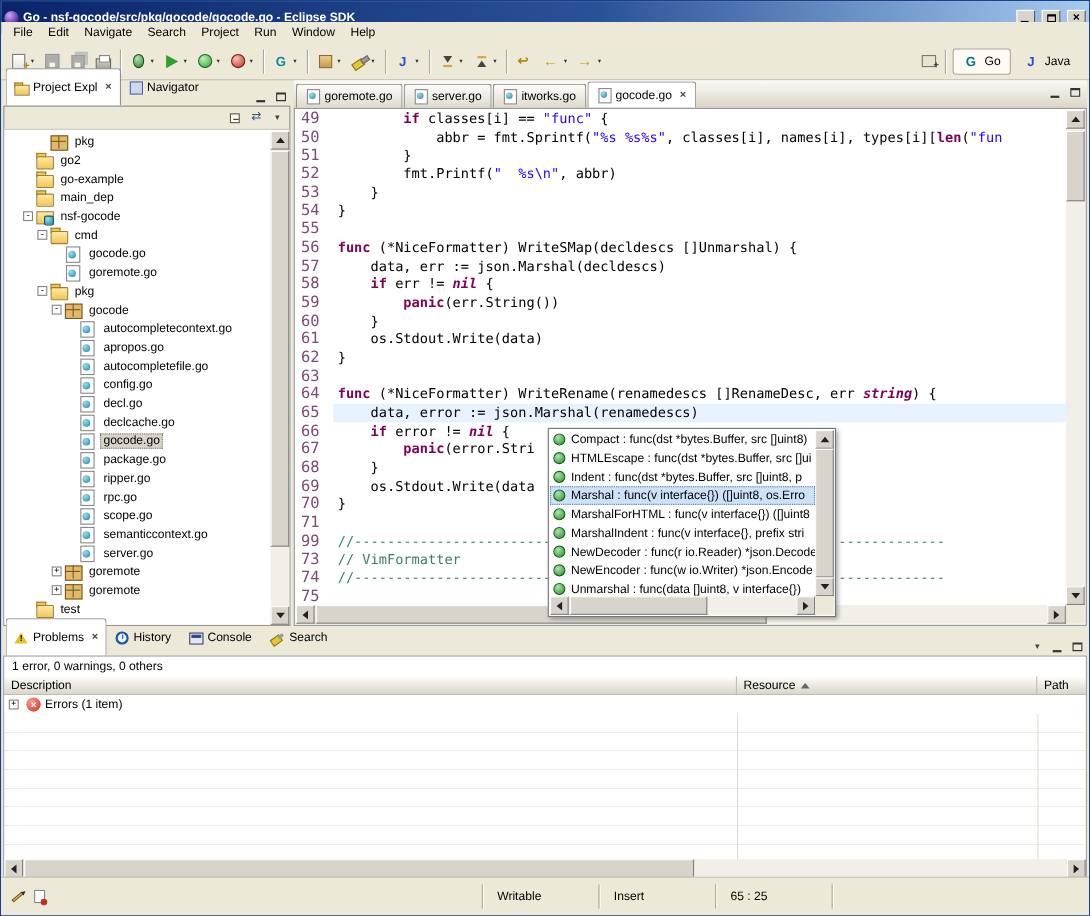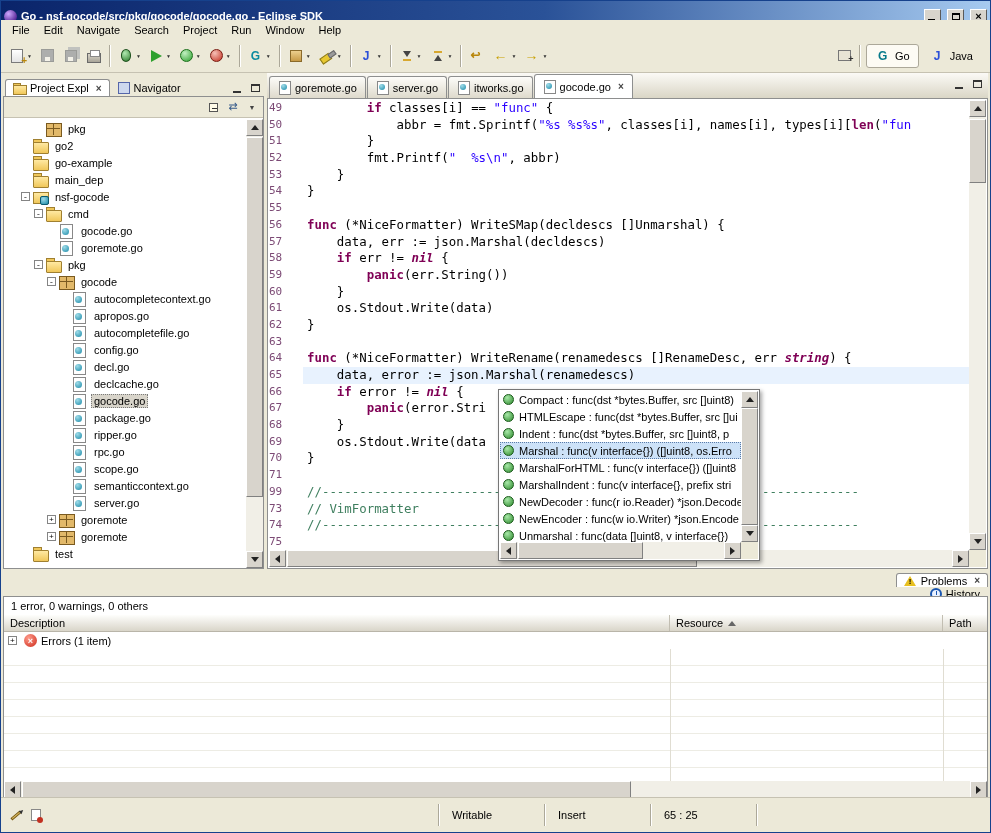--- a/index.html
+++ b/index.html
@@ -58,21 +58,21 @@
   .persp-area{margin-left:auto;display:flex;align-items:center;gap:2px;padding-right:4px;}
   .g-openpersp{width:13px;height:11px;background:#e8e4d4;border:1px solid #777;margin:2px;}
   .g-openpersp::after{content:"+";position:absolute;right:-4px;bottom:-4px;font-size:9px;font-weight:bold;color:#333;}
   .pbtn{display:flex;align-items:center;gap:4px;padding:3px 8px;border:1px solid transparent;border-radius:3px;}
   .pbtn.active{background:#fdfbf4;border-color:#aca899;}
   .g-persp-go::after{content:"G";position:absolute;left:3px;top:1px;color:#067a8a;font-weight:bold;font-size:12px;}
   .g-persp-java::after{content:"J";position:absolute;left:4px;top:1px;color:#2b4fd8;font-weight:bold;font-size:12px;}
 
   
   .vtabs{position:absolute;left:0;top:0;right:0;height:23px;display:flex;align-items:flex-end;padding-left:2px;}
-  .vtab{height:17px;display:flex;align-items:center;gap:4px;padding:0 7px;border:1px solid transparent;border-bottom:none;border-radius:3px 3px 0 0;white-space:nowrap;}
+  .vtab{height:34px;display:flex;align-items:center;gap:4px;padding:0 7px;border:1px solid transparent;border-bottom:none;border-radius:3px 3px 0 0;white-space:nowrap;}
   .vtab.active{background:#fff;border-color:#8e8f8f;}
   .tclose{font-weight:bold;font-size:10px;color:#444;margin-left:3px;}
   .spacer{flex:1;}
   .minibtn{width:18px;height:16px;display:flex;align-items:center;justify-content:center;border:1px solid transparent;color:#444;font-size:8px;}
   .mini-min{width:8px;height:2px;background:#333;margin-top:8px;}
   .mini-max{width:9px;height:8px;border:1px solid #333;border-top-width:2px;}
 
   
   .explorer{position:absolute;left:2px;top:72px;width:261px;height:496px;}
   .exbody{position:absolute;left:0;top:23px;right:0;bottom:0;border:1px solid #8e8f8f;background:#ece9d8;}
@@ -105,21 +105,21 @@
   .etabs{position:absolute;left:0;top:0;right:0;height:25px;background:linear-gradient(#fbfaf6,#dad6c6);display:flex;align-items:flex-end;padding-left:2px;}
   .etab{height:22px;display:flex;align-items:center;gap:4px;padding:0 8px;border:1px solid #8e8f8f;border-bottom:none;border-radius:3px 3px 0 0;background:linear-gradient(#fdfcf9,#dedacc);margin-right:1px;white-space:nowrap;}
   .etab.active{background:#fff;height:24px;}
   .g-gofile-sm{width:13px;height:15px;}
   .g-gofile-sm::after{content:"";position:absolute;left:1px;top:1px;width:10px;height:12px;background:#fff;border:1px solid #888;}
   .g-gofile-sm::before{content:"";position:absolute;left:3px;top:4px;width:6px;height:6px;border-radius:50%;background:radial-gradient(circle at 35% 30%,#9fdbe8,#1a8aa8);z-index:1;}
   .ewin{position:absolute;right:2px;top:3px;display:flex;}
   .ebody{position:absolute;left:0;top:25px;right:0;bottom:0;background:#fff;border:1px solid #8e8f8f;}
   .code{position:absolute;left:1px;top:1px;right:18px;bottom:18px;overflow:hidden;font-family:"DejaVu Sans Mono",monospace;font-size:12.4px;}
   .cl{height:16.7px;line-height:16.7px;display:flex;white-space:pre;}
-  .lnum{width:34px;text-align:left;padding-right:8px;color:#7c4a75;flex:none;font-size:11px;}
+  .lnum{width:34px;text-align:center;padding-right:8px;color:#7c4a75;flex:none;font-size:14px;}
   .ltext{flex:1;padding-left:4px;}
   .cl.cur .ltext{background:#e8f2fe;}
   .tp{color:#000;}
   .tk{color:var(--kw,#7f0055);font-weight:bold;}
   .ts{color:var(--str,#2a00ff);}
   .tc{color:var(--com,#3f7f5f);}
   .tt{color:var(--kw,#7f0055);font-weight:bold;font-style:italic;}
 
   
   .sb{position:absolute;background:#f1efe7;}
@@ -139,21 +139,21 @@
   .pitems{position:absolute;left:1px;top:1px;right:18px;bottom:18px;overflow:hidden;text-align:right;}
   .pi{height:17px;display:flex;align-items:center;gap:5px;padding:0 3px;white-space:nowrap;overflow:hidden;}
   .pi.sel{background:#cde2f8;outline:1px dotted #5a7ba8;outline-offset:-1px;}
   .micon{width:11px;height:11px;border-radius:50%;background:radial-gradient(circle at 35% 30%,#a8e8a8,#2e8b2e);border:1px solid #1a5a1a;flex:none;}
   .pp-vs{position:absolute;top:1px;right:1px;width:17px;bottom:18px;background:#f1efe7;}
   .pp-hs{position:absolute;left:1px;bottom:1px;height:17px;right:18px;background:#f1efe7;}
   .pp-corner{position:absolute;right:1px;bottom:1px;width:17px;height:17px;background:#ece9d8;}
 
   
   .bottom{position:absolute;left:2px;right:2px;top:572px;height:226px;}
-  .btabs{position:absolute;left:0;top:0;right:0;height:23px;display:flex;align-items:flex-end;padding-left:2px;flex-direction:column;}
+  .btabs{position:absolute;left:0;top:0;right:0;height:23px;display:flex;align-items:flex-end;padding-left:2px;}
   .bcontent{position:absolute;left:0;top:23px;right:0;bottom:0;border:1px solid #8e8f8f;background:#fff;}
   .bsummary{position:absolute;left:0;top:0;right:0;height:18px;padding:3px 7px;background:#fff;}
   .thead{position:absolute;left:0;top:18px;right:0;height:17px;display:flex;background:linear-gradient(#fefefc,#d9d5c9);border-bottom:1px solid #b9b5a9;}
   .th{padding:1px 6px;border-right:1px solid #c2beb2;display:flex;align-items:center;gap:5px;white-space:nowrap;overflow:hidden;}
   .th-desc{width:666px;flex:none;}
   .th-res{width:273px;flex:none;}
   .th-path{flex:1;border-right:none;}
   .sort-asc{width:0;height:0;border-left:4px solid transparent;border-right:4px solid transparent;border-bottom:5px solid #666;}
   .tbody{position:absolute;left:0;top:35px;right:0;bottom:17px;background:repeating-linear-gradient(to bottom,#ffffff 0 16px,#edece4 16px 17px);overflow:hidden;}
   .colline{position:absolute;top:0;bottom:0;width:1px;background:#e0ddd2;}

